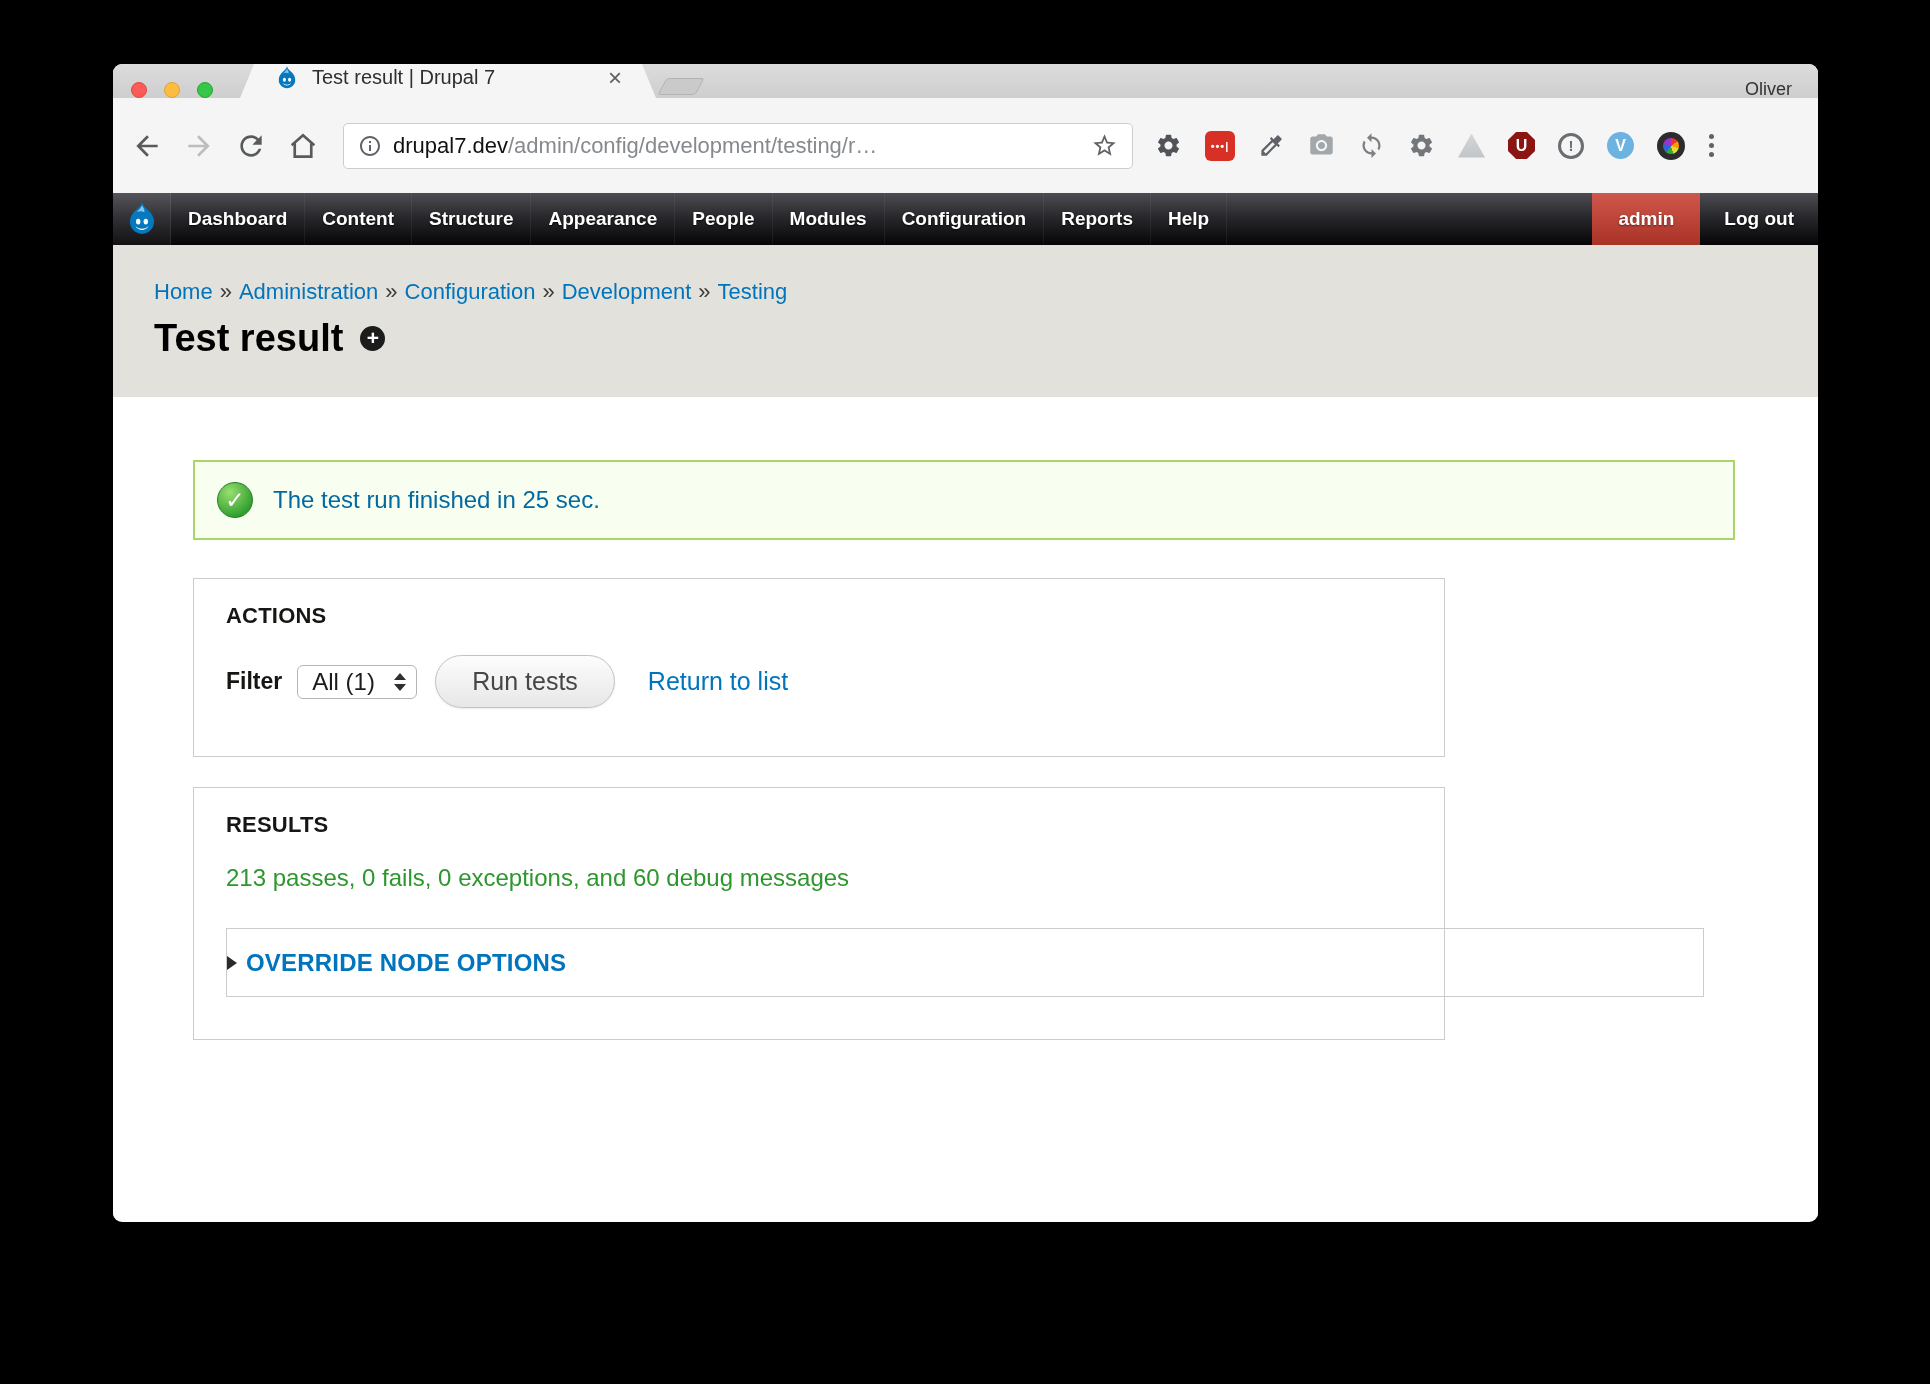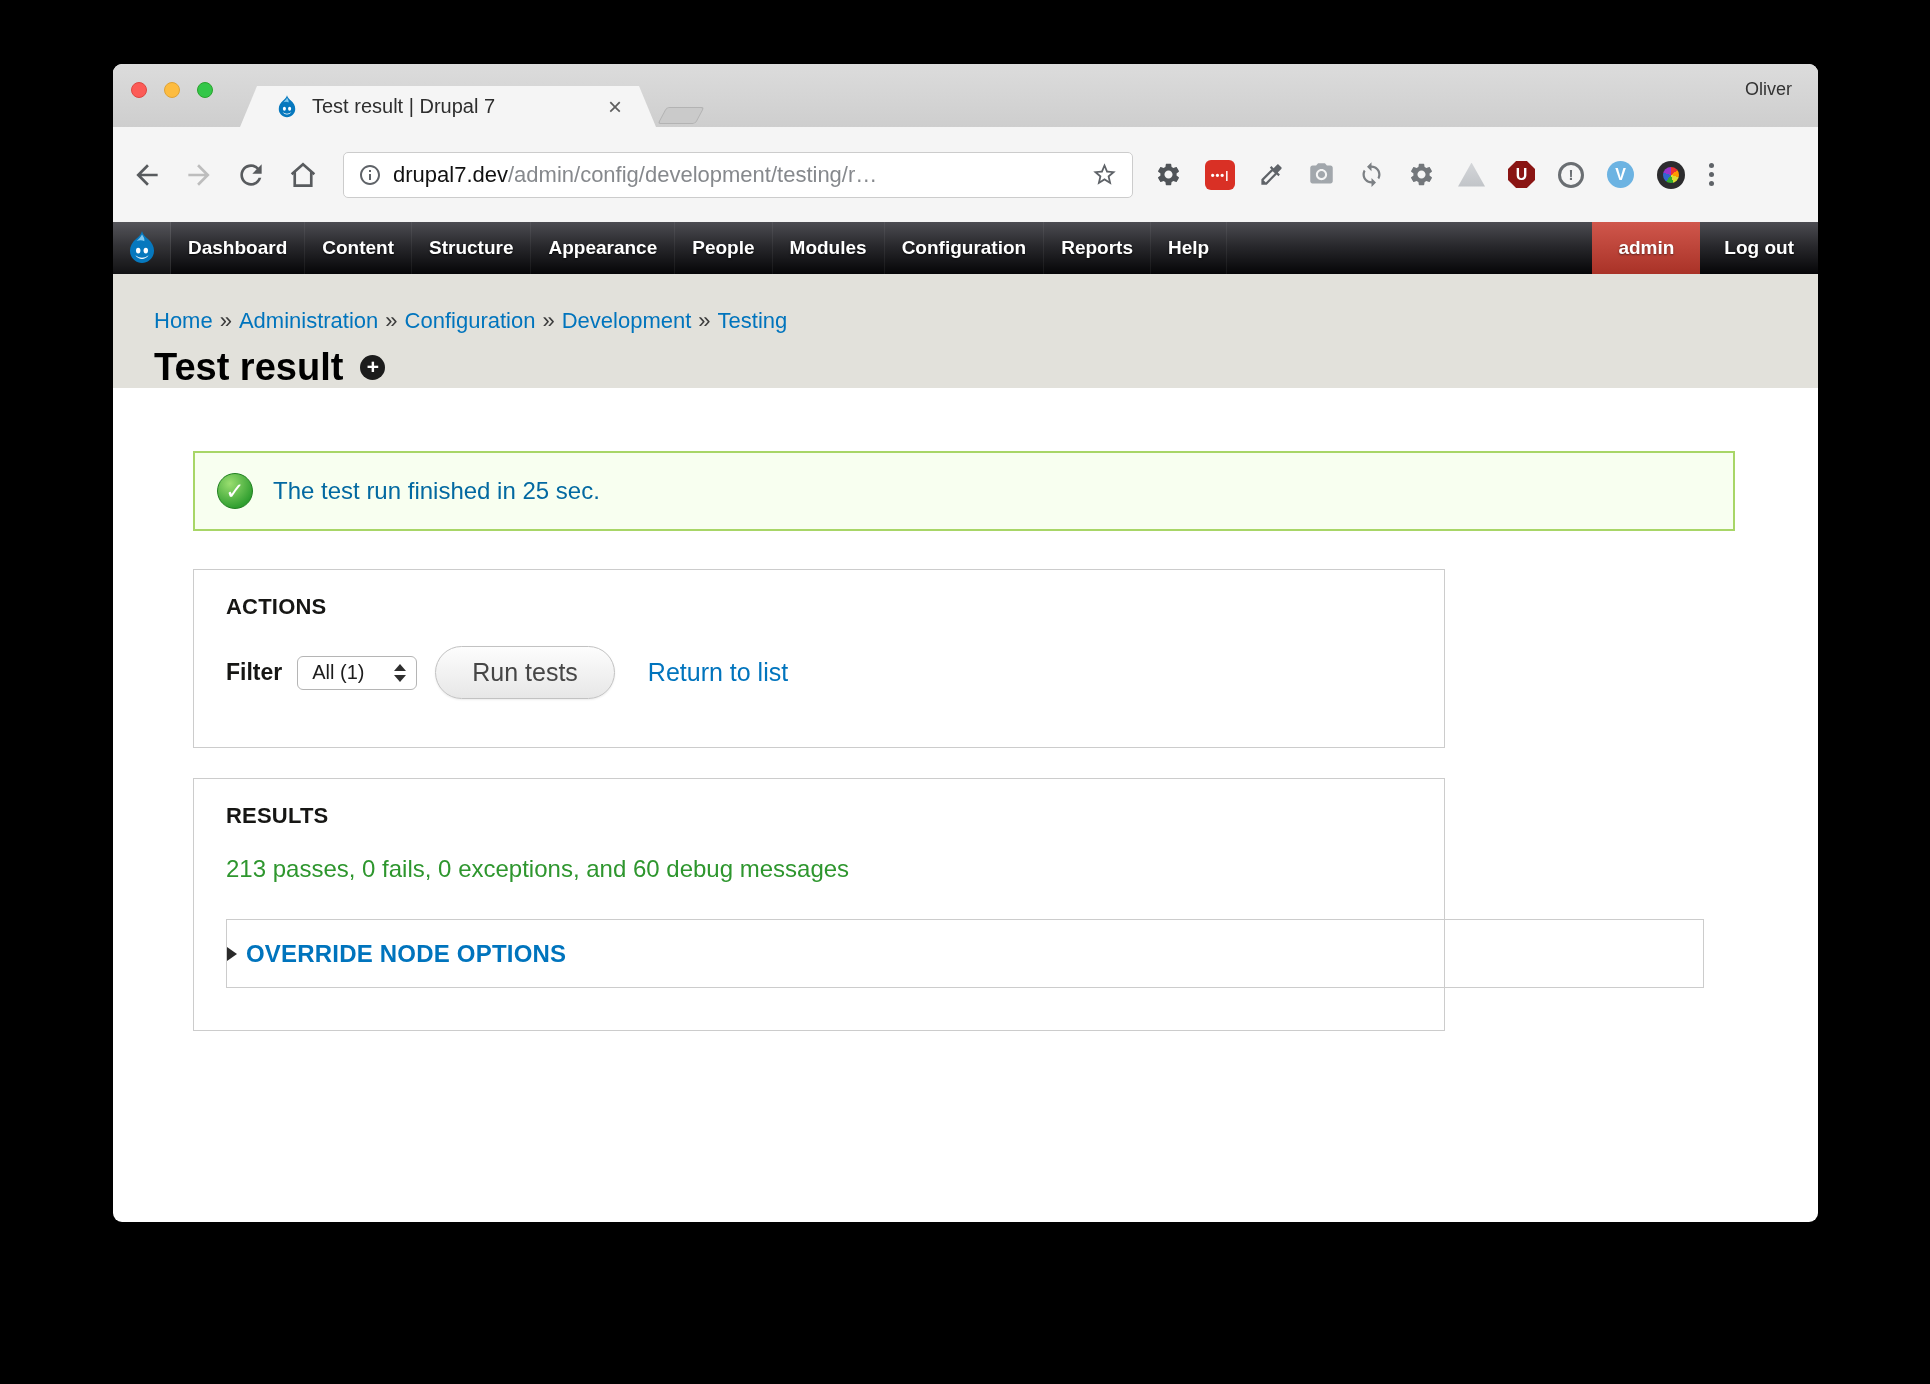--- a/index.html
+++ b/index.html
@@ -1,20 +1,20 @@
 <!DOCTYPE html>
 <html><head>
 <meta charset="utf-8">
 <style>
   * { margin:0; padding:0; box-sizing:border-box; }
   html,body { width:1930px; height:1384px; background:#000; font-family:"Liberation Sans","DejaVu Sans",sans-serif; }
   .window { position:absolute; left:113px; top:64px; width:1705px; height:1158px; border-radius:9px; overflow:hidden; background:#fff; }
 
   
-  .tabbar { position:relative; height:63px; background:linear-gradient(#dcdcdc,#cecece); }
+  .tabbar { position:relative; height:34px; background:linear-gradient(#dcdcdc,#cecece); }
   .traffic { position:absolute; left:18px; top:18px; display:flex; gap:17px; }
   .tl { width:16px; height:16px; border-radius:50%; }
   .tl.red    { background:#fc5b57; border:1px solid #dd4741; }
   .tl.yellow { background:#fdbc40; border:1px solid #dfa336; }
   .tl.green  { background:#34c749; border:1px solid #2aa32d; }
   .tab { position:absolute; left:127px; bottom:0; width:416px; height:41px; background:#f5f5f5;
          clip-path:polygon(0 100%, 17px 0, calc(100% - 17px) 0, 100% 100%);
          display:flex; align-items:center; padding:0 34px; }
   .tab .favicon { width:26px; height:26px; flex:none; }
   .tab-title { margin-left:12px; font-size:20px; color:#2e2e2e; white-space:nowrap; }
@@ -71,21 +71,21 @@
   .mi { display:flex; align-items:center; padding:0 17px; font-size:19px; font-weight:bold;
         color:#fff; text-decoration:none; text-shadow:0 1px 2px rgba(0,0,0,.8);
         border-right:1px solid rgba(255,255,255,.06); }
   .tb-spacer { flex:1; }
   .admin-user { display:flex; align-items:center; padding:0 26px; font-size:19px; font-weight:bold;
         background:linear-gradient(#d0574c,#a93227); text-shadow:0 1px 2px rgba(0,0,0,.5); }
   .logout { display:flex; align-items:center; padding:0 24px; font-size:19px; font-weight:bold;
         color:#fff; text-decoration:none; text-shadow:0 1px 2px rgba(0,0,0,.8); }
 
   
-  .pageheader { height:114px; background:#e2e1db; padding:34px 0 0 41px; }
+  .pageheader { height:152px; background:#e2e1db; padding:34px 0 0 41px; }
   .breadcrumb { font-size:22px; color:#3c3c3c; }
   .breadcrumb a { color:#0074bd; text-decoration:none; }
   .breadcrumb .sep { padding:0 7px; color:#3c3c3c; }
   .titlerow { margin-top:14px; display:flex; align-items:center; gap:17px; }
   .titlerow h1 { font-size:38px; font-weight:bold; color:#000; line-height:1; }
   .addicon { width:25px; height:25px; border-radius:50%; background:#1c1c1c; color:#fff; font-size:21px;
              font-weight:bold; display:flex; align-items:center; justify-content:center; line-height:1; padding-bottom:2px; }
 
   
   .content { background:#fff; padding:63px 0 0 80px; height:821px; }
@@ -96,21 +96,21 @@
                color:#fff; font-size:23px; font-weight:bold; display:flex; align-items:center; justify-content:center; }
   .msgtext { margin-left:20px; font-size:24px; color:#0369a1; }
 
   .box { border:1px solid #cccccc; width:1252px; padding:24px 32px; }
   .box.actions { margin-top:38px; height:179px; }
   .box.results { margin-top:30px; height:253px; }
   .legend { font-size:22px; font-weight:bold; color:#161614; letter-spacing:.2px; }
   .actionrow { margin-top:26px; display:flex; align-items:center; }
   .filterlabel { font-size:23px; font-weight:bold; color:#161614; }
   .select { margin-left:15px; width:120px; height:34px; border:1px solid #b5b5b5; border-radius:6px;
-            background:#fff; display:flex; align-items:center; padding:0 10px 0 14px; font-size:20px; color:#1c1c1c; }
+            background:#fff; display:flex; align-items:center; padding:0 10px 0 14px; font-size:24px; color:#1c1c1c; }
   .updown { margin-left:auto; display:flex; flex-direction:column; gap:4px; }
   .updown i.up   { width:0; height:0; border-left:6px solid transparent; border-right:6px solid transparent; border-bottom:7px solid #2f2f2f; }
   .updown i.down { width:0; height:0; border-left:6px solid transparent; border-right:6px solid transparent; border-top:7px solid #2f2f2f; }
   .runbtn { margin-left:18px; height:53px; padding:0 36px; border-radius:27px; border:1px solid #c2c2c2;
             background:linear-gradient(#fdfdfd,#e7e7e7); font-size:25px; color:#464646;
             font-family:inherit; box-shadow:0 1px 2px rgba(0,0,0,.08); }
   .returnlink { margin-left:33px; font-size:25px; color:#0074bd; text-decoration:none; }
 
   .summary { margin-top:26px; font-size:24px; color:#2e962e; }
   .collapsed { margin-top:36px; width:1478px; height:69px; border:1px solid #cccccc;

